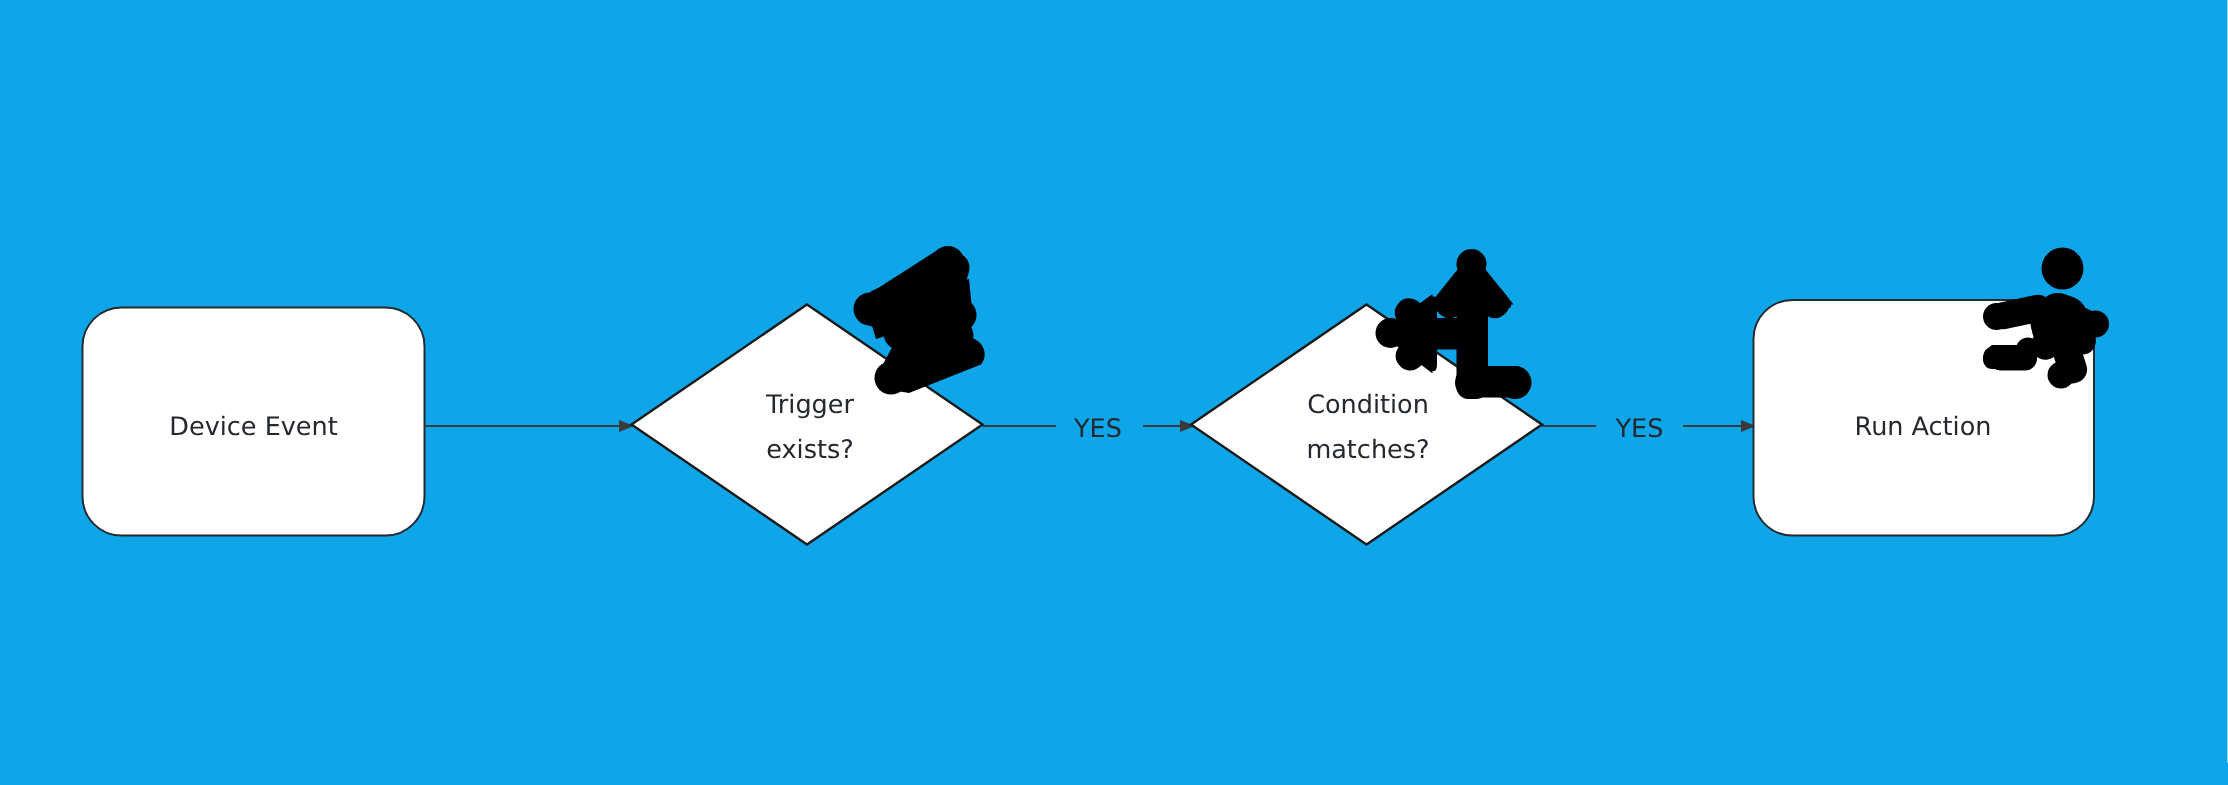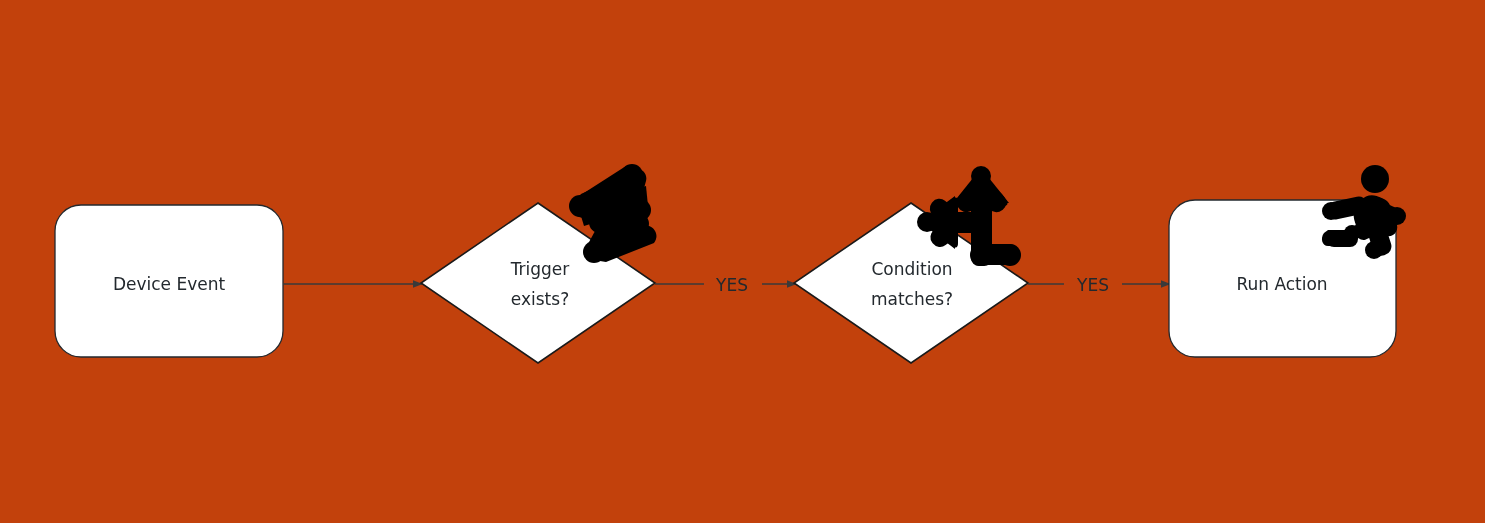--- a/index.html
+++ b/index.html
@@ -10,21 +10,21 @@
   body {
     width: 1485px;
     height: 523px;
     overflow: hidden;
     font-family: "DejaVu Sans", sans-serif;
   }
   #canvas {
     position: relative;
     width: 1485px;
     height: 523px;
-    background: #c2410c;
+    background: #0ea5e9;
   }
   #flow-svg {
     position: absolute;
     top: 0;
     left: 0;
     width: 1485px;
     height: 523px;
   }
   .node-label {
     font-family: "DejaVu Sans", sans-serif;

